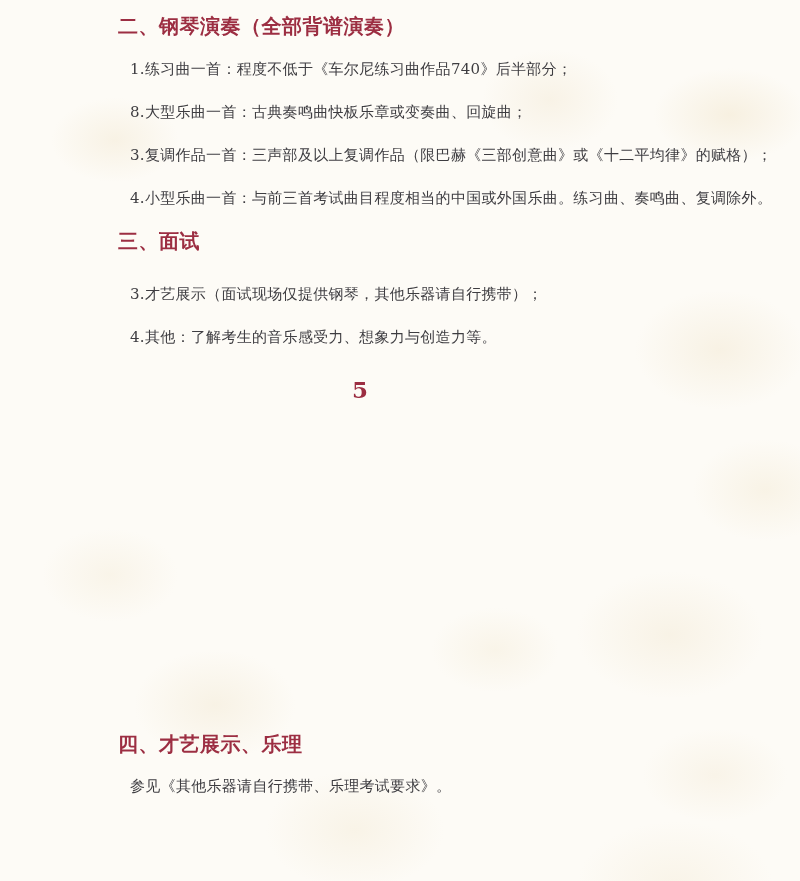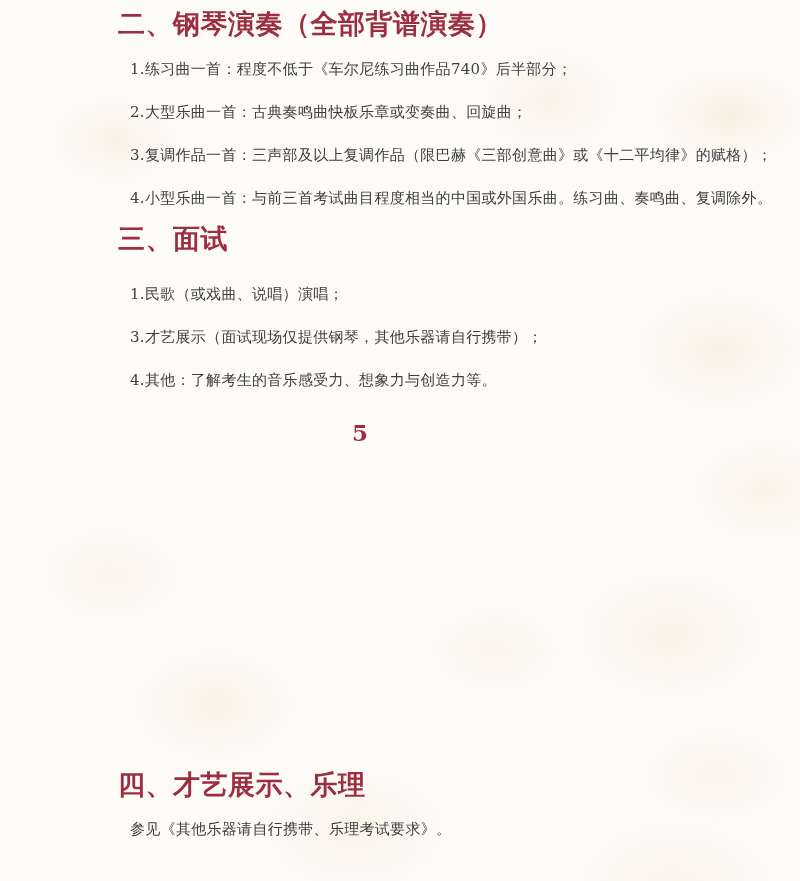--- a/index.html
+++ b/index.html
@@ -41,23 +41,23 @@
       250px 760px, 630px 720px, 470px 40px, 560px 810px;
   }
   .content {
     position: relative;
     padding: 10px 16px 0 84px;
     box-sizing: border-box;
     width: 800px;
   }
   h2.sec-heading {
     margin: 0 0 0 34px;
-    font-family: Liberation Mono, monospace;
+    font-family: Liberation Sans, sans-serif;
     font-weight: 700;
-    font-size: 27px;
+    font-size: 20px;
     line-height: 32px;
     color: var(--accent, #9c2e42);
     letter-spacing: 0.5px;
   }
   h2.first-heading { margin-bottom: 11px; }
   h2.second-heading { margin-top: 3px; margin-bottom: 21px; }
   h2.third-heading { margin-top: 323px; }
   p.item {
     margin: 10px;
     font-size: 15px;
@@ -79,27 +79,26 @@
 </style>
 </head>
 <body>
 
 <div class="page">
   <div class="content">
 
     <h2 class="sec-heading first-heading">二、钢琴演奏（全部背谱演奏）</h2>
 
     <p class="item">1.练习曲一首：程度不低于《车尔尼练习曲作品740》后半部分；</p>
-    <p class="item">2.大型乐曲一首：古典奏鸣曲快板乐章或变奏曲、回旋曲；</p>
+    <p class="item">8.大型乐曲一首：古典奏鸣曲快板乐章或变奏曲、回旋曲；</p>
     <p class="item">3.复调作品一首：三声部及以上复调作品（限巴赫《三部创意曲》或《十二平均律》的赋格）；</p>
     <p class="item">4.小型乐曲一首：与前三首考试曲目程度相当的中国或外国乐曲。练习曲、奏鸣曲、复调除外。</p>
 
     <h2 class="sec-heading second-heading">三、面试</h2>
 
-    <p class="item">1.民歌（或戏曲、说唱）演唱；</p>
     <p class="item">3.才艺展示（面试现场仅提供钢琴，其他乐器请自行携带）；</p>
     <p class="item">4.其他：了解考生的音乐感受力、想象力与创造力等。</p>
 
     <div class="page-number">5</div>
 
     <h2 class="sec-heading third-heading">四、才艺展示、乐理</h2>
 
     <p class="item">参见《其他乐器请自行携带、乐理考试要求》。</p>
 
   </div>

